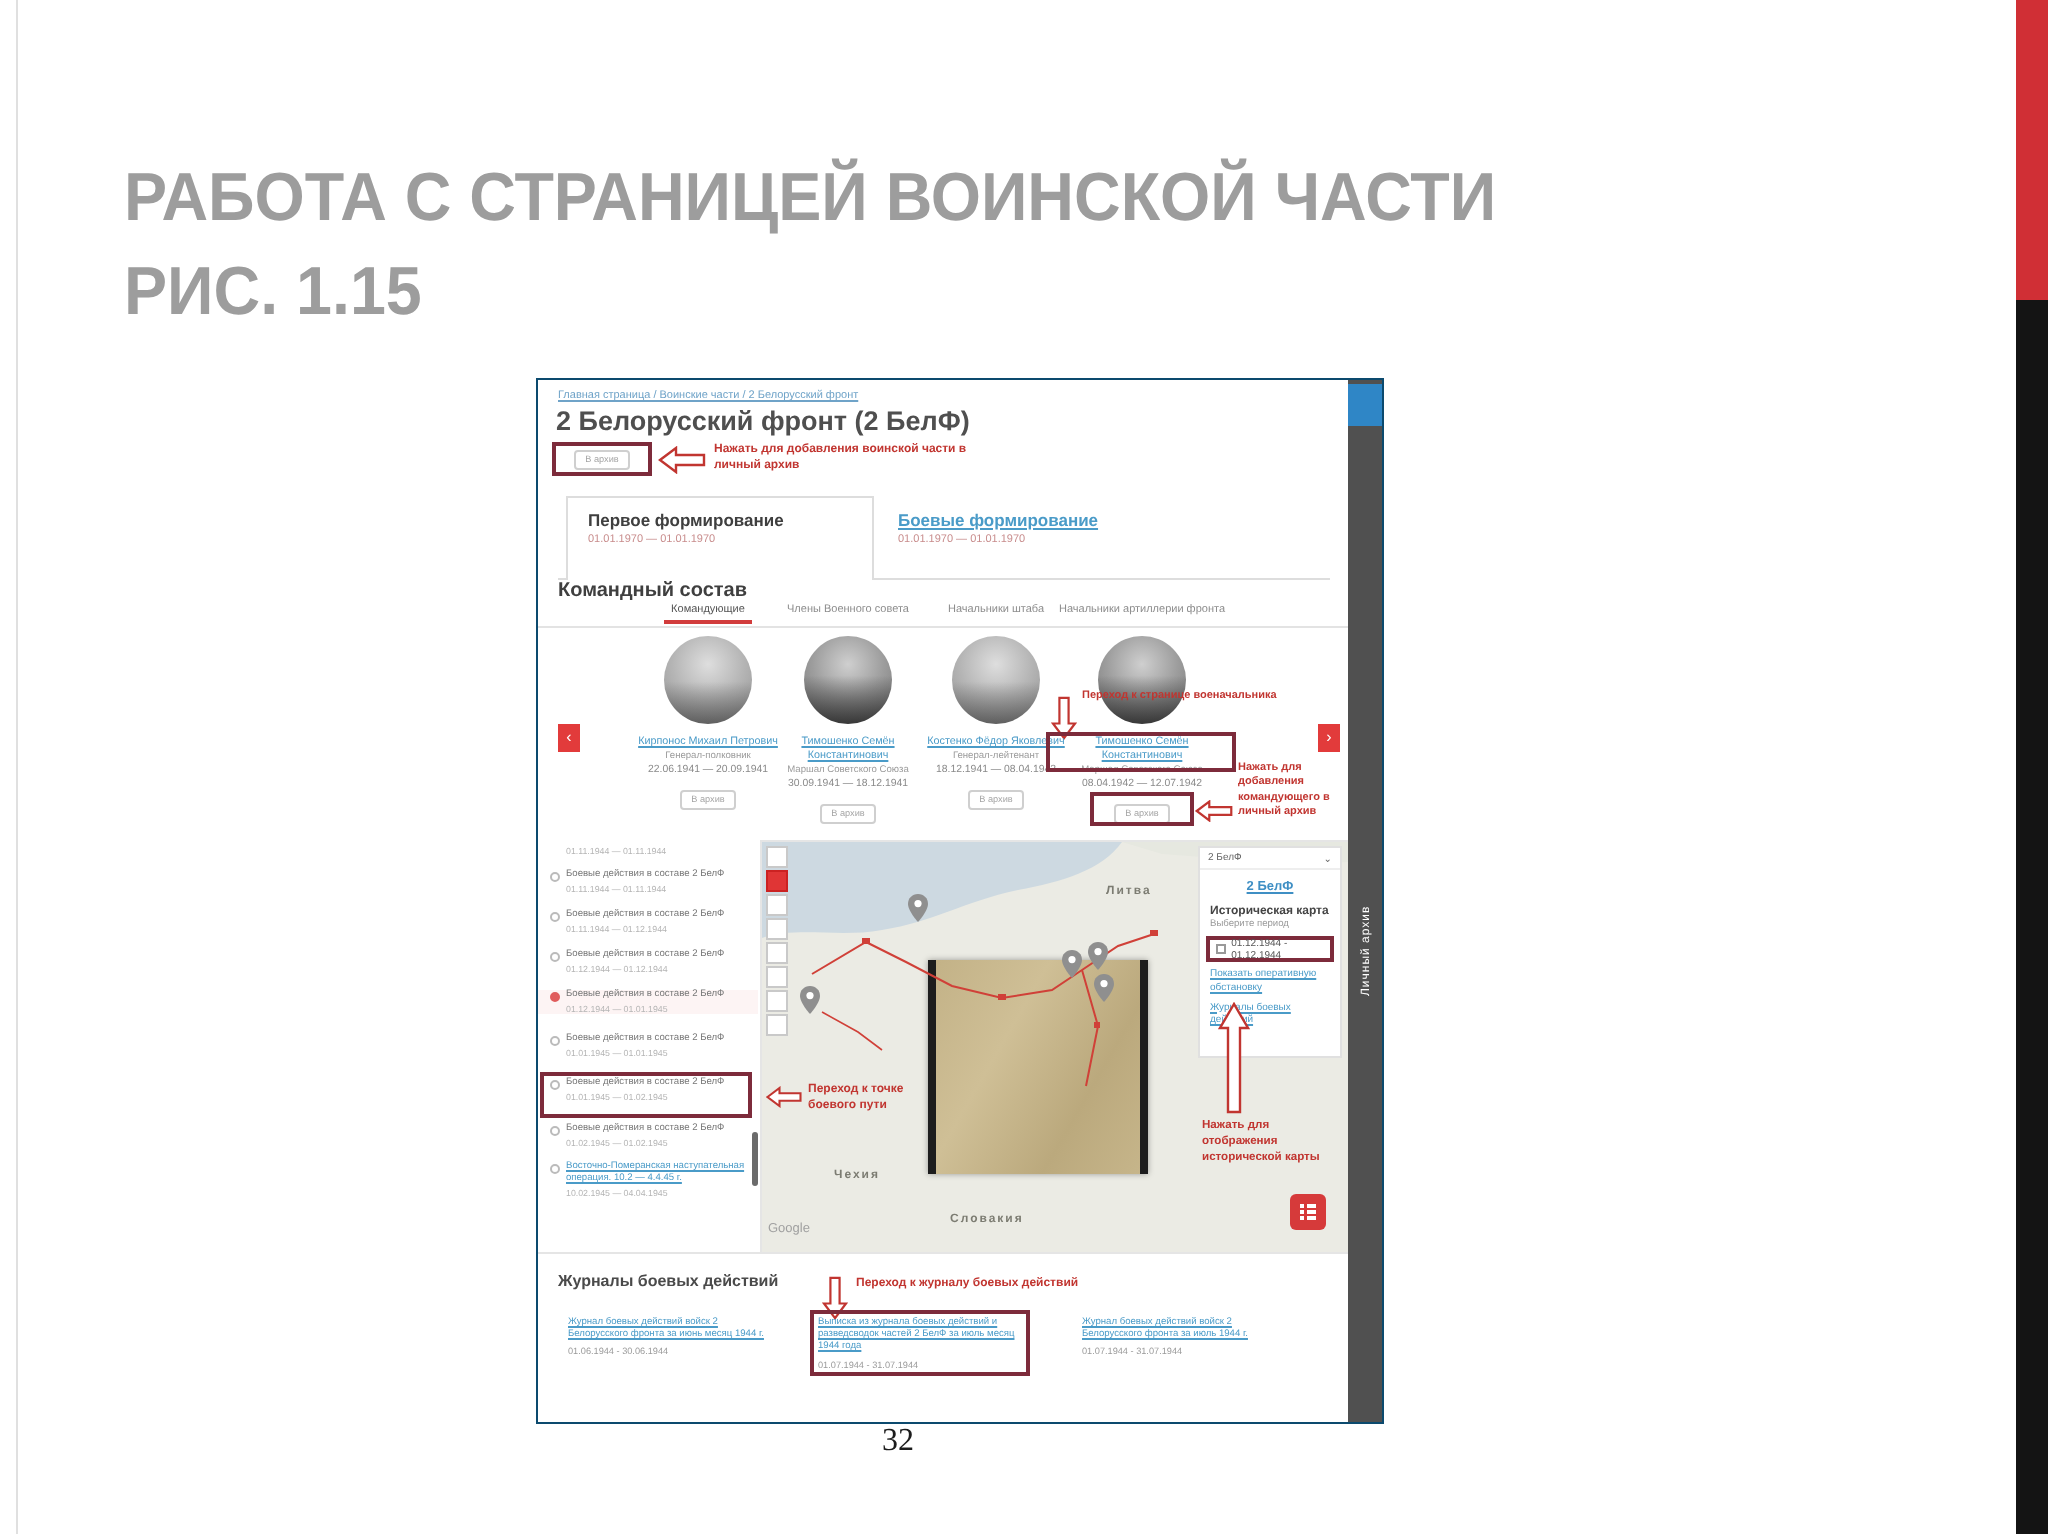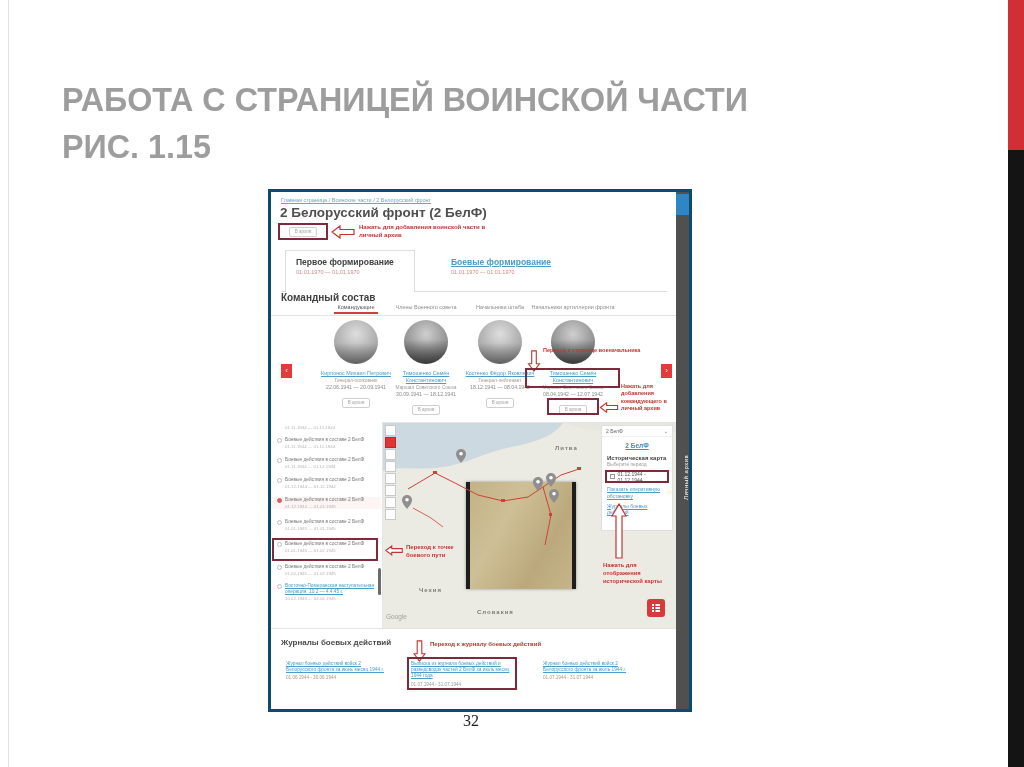--- a/index.html
+++ b/index.html
@@ -5,41 +5,41 @@
   html,body{margin:0;padding:0;background:#fff;}
   .slide{position:relative;width:1024px;height:767px;background:#ffffff;overflow:hidden;
          font-family:"Liberation Sans",sans-serif;}
   .left-rule{position:absolute;left:8px;top:0;width:1px;height:767px;background:#e0e0e0;}
   .stripe-red{position:absolute;right:0;top:0;width:16px;height:150px;background:#d02f35;}
   .stripe-black{position:absolute;right:0;top:150px;width:16px;height:617px;background:#141414;}
 
   .slide-title{position:absolute;left:62px;top:76px;color:#9d9d9d;font-weight:bold;
                font-size:34px;line-height:47px;letter-spacing:0;transform:scaleX(.95);
                transform-origin:left top;white-space:nowrap;}
-  .page-num{position:absolute;left:419px;top:712px;width:60px;text-align:right;
+  .page-num{position:absolute;left:419px;top:712px;width:60px;text-align:center;
             font-family:"Liberation Serif",serif;font-size:16px;color:#1c1c1c;}
 
   
   .shot{position:absolute;left:268px;top:189px;width:424px;height:523px;background:#fff;
-        border:3px solid #0c4a6e;box-sizing:border-box;overflow:hidden;}
+        border:1px solid #0c4a6e;box-sizing:border-box;overflow:hidden;}
   .shot *{box-sizing:border-box;}
   .abs{position:absolute;}
 
   .breadcrumb{left:10px;top:5px;font-size:5.5px;color:#6fa3c8;text-decoration:underline;}
   .shot-h1{left:9px;top:13px;font-size:13.5px;font-weight:bold;color:#4f4f4f;}
 
   .abox{border:2px solid #7d2b3b;}
   .ann-text{color:#c13530;font-weight:bold;font-size:6px;line-height:1.35;}
 
   .btn-sm{display:inline-block;border:1px solid #cfcfcf;color:#a5a5a5;background:#fff;
           font-size:4.6px;padding:1.5px 5px;border-radius:2px;white-space:nowrap;}
 
   
   .form-wrap{left:10px;top:58px;width:386px;height:42px;border-bottom:1px solid #ddd;}
-  .tab1{position:absolute;left:4px;top:0;width:130px;height:42px;background:#fff;
+  .tab1{position:absolute;left:4px;top:0;width:154px;height:42px;background:#fff;
         border:1px solid #ddd;border-bottom:none;padding:6px 10px 0;}
   .tab1 .t-label{font-size:8.5px;font-weight:bold;color:#3f3f3f;}
   .t-dates{font-size:5.5px;color:#c88c8c;margin-top:2px;}
   .tab2{position:absolute;left:170px;top:7px;}
   .tab2 .t-label{font-size:8.5px;color:#4a9bc8;text-decoration:underline;font-weight:bold;}
 
   .sect-title{left:10px;top:100px;font-size:10px;font-weight:bold;color:#3f3f3f;}
   .ctab{position:absolute;transform:translateX(-50%);font-size:5.5px;color:#8d8d8d;white-space:nowrap;top:112px;}
   .ctab.active{color:#555;}
   .ctab-underline{position:absolute;left:63px;top:120px;width:44px;height:2px;background:#d23c3c;}

